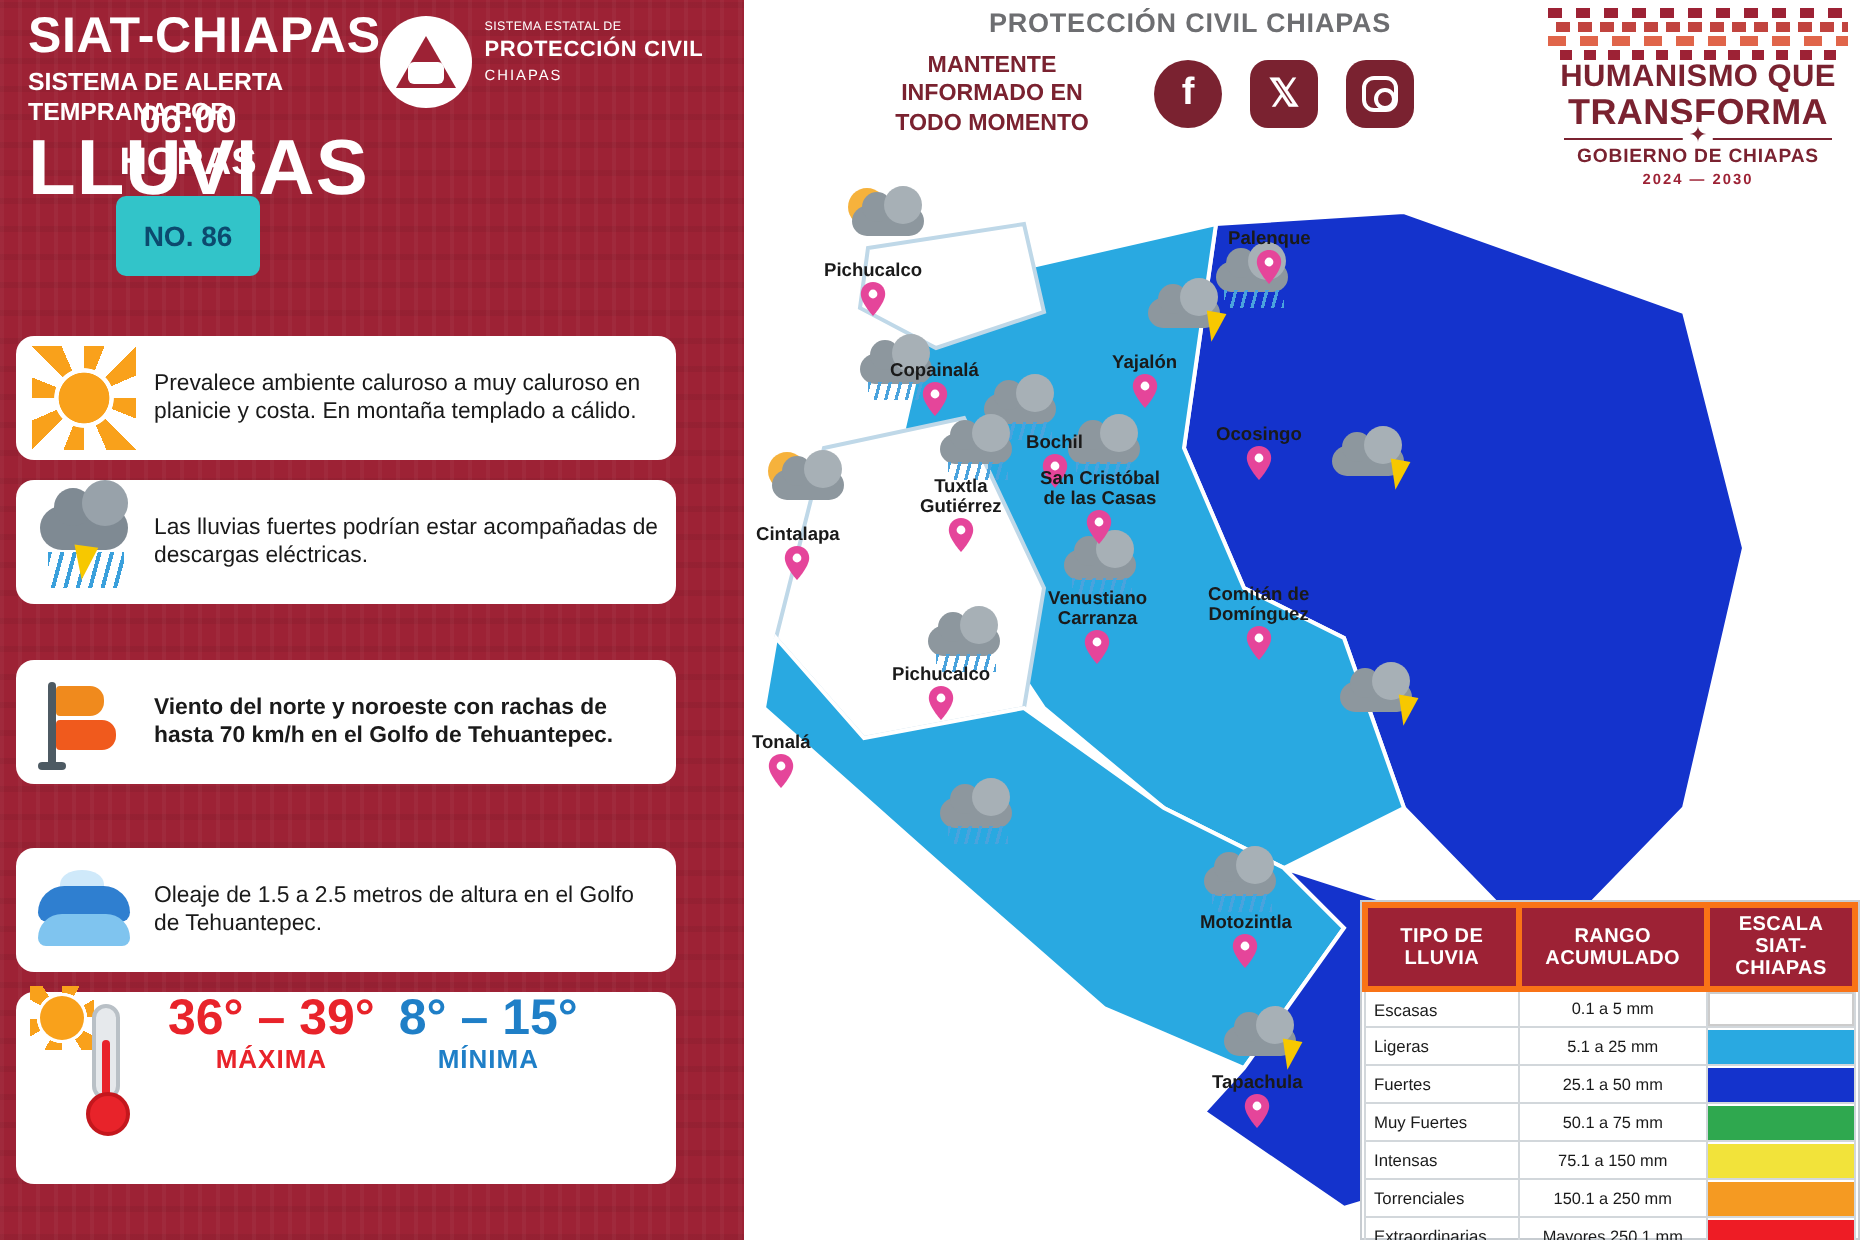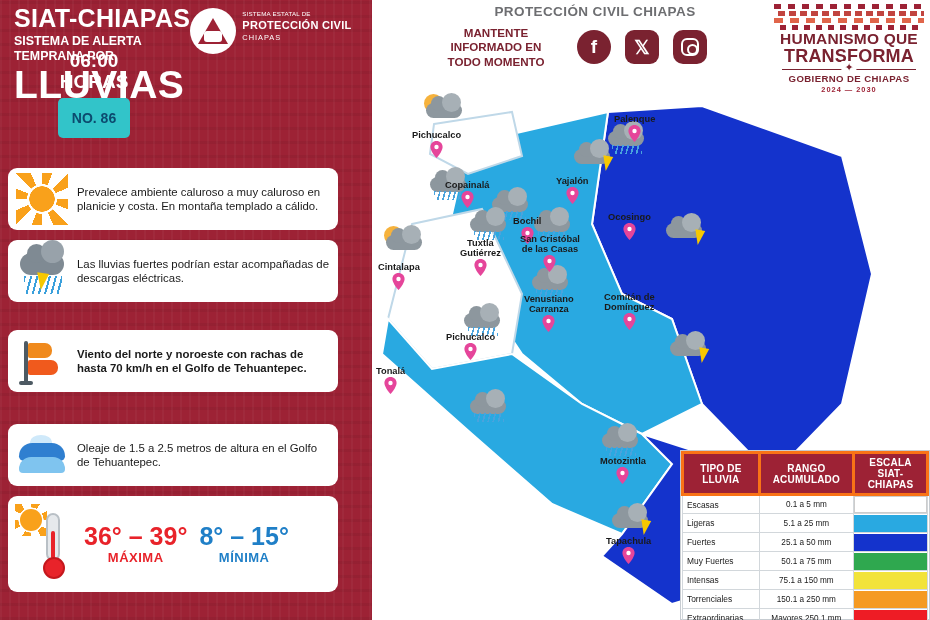--- a/index.html
+++ b/index.html
@@ -122,21 +122,21 @@
   .icon-wind .base { position: absolute; left: 3px; top: 46px; width: 14px; height: 4px; background: #4d5a63; border-radius: 2px; }
 
   
   .icon-wave .w1 { position: absolute; left: 3px; top: 14px; width: 46px; height: 18px; background: #2f7fd0; border-radius: 22px 22px 8px 8px; }
   .icon-wave .w2 { position: absolute; left: 3px; top: 28px; width: 46px; height: 16px; background: #7fc4ef; border-radius: 18px 18px 6px 6px; }
   .icon-wave .spray { position: absolute; left: 14px; top: 6px; width: 22px; height: 14px; background: #cfe9fa; border-radius: 50% 50% 0 0; }
 
   
   #temps-card {
     position: absolute; left: 8px; top: 496px; width: 330px; height: 96px;
-    background: #ffffff; border-radius: 9px; display: flex; align-items: center;
+    background: #ffffff; border-radius: 9px; display: flex; 
     padding: 0 10px; gap: 12px;
   }
   .thermo { width: 54px; height: 74px; position: relative; flex: none; }
   .thermo .sun2 {
     position: absolute; left: 2px; top: 2px; width: 22px; height: 22px; border-radius: 50%;
     background: #f9a11b;
   }
   .thermo .sun2:after{
     content:""; position:absolute; inset:-5px;
     background: conic-gradient(from 0deg, #f9a11b 0 8%, transparent 8% 16.6%, #f9a11b 16.6% 24.6%, transparent 24.6% 33.3%,

